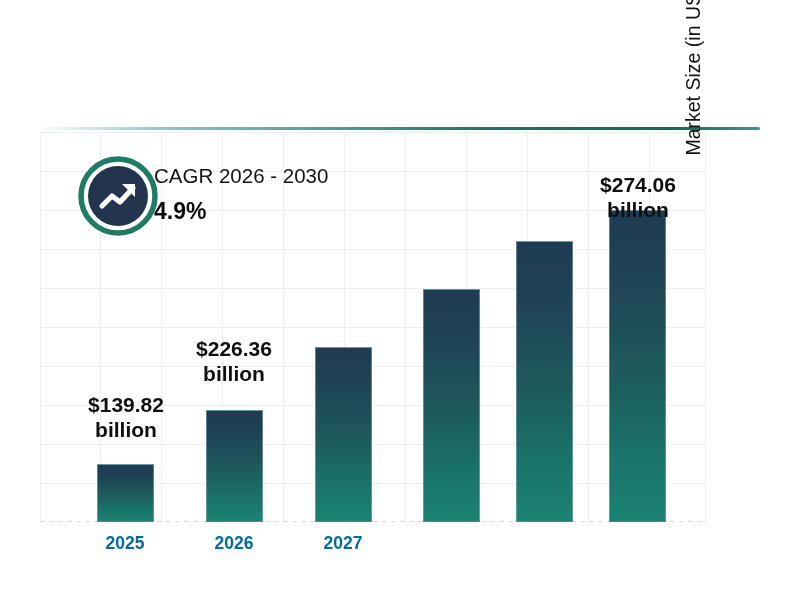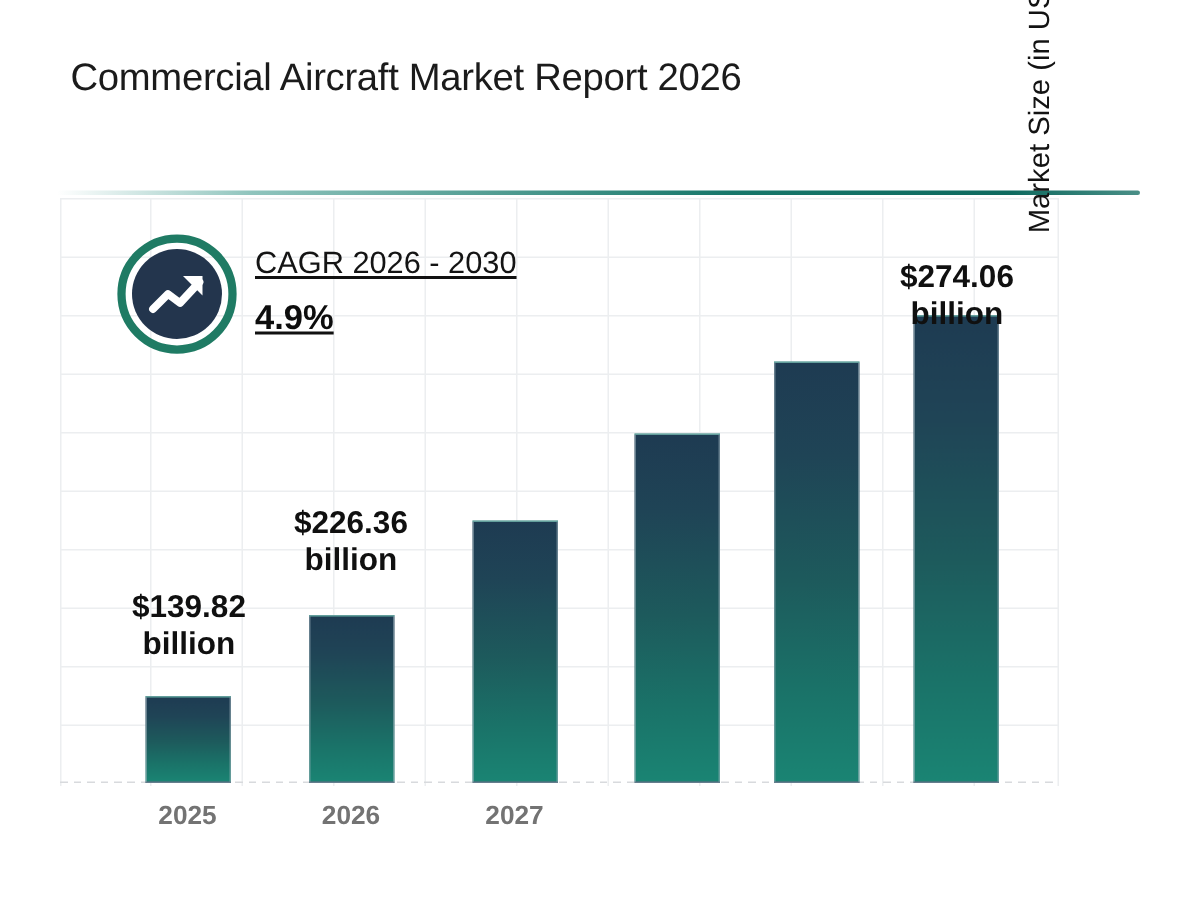--- a/index.html
+++ b/index.html
@@ -54,46 +54,45 @@
   
   .vlabel{
     position:absolute;text-align:center;
     font-size:21px;font-weight:700;line-height:25px;
     color:#101010;white-space:nowrap;
   }
 
   
   .xlabel{
     position:absolute;top:533px;width:110px;text-align:center;
-    font-size:17.5px;font-weight:700;color:#737373;
+    font-size:17.5px;font-weight:700;color:#0369a1;
   }
 
   
   #ylabel{
     position:absolute;left:682px;top:215px;
     width:300px;height:30px;
     transform:rotate(-90deg);transform-origin:left top;
     font-size:19.5px;font-weight:400;color:#131313;white-space:nowrap;
   }
   #ylabel-inner{position:absolute;right:0;top:0;}
 
   
   #cagr{position:absolute;left:78px;top:156px;width:320px;height:86px;}
   #cagr-badge{position:absolute;left:0;top:0;width:80px;height:80px;}
-  #cagr-text{position:absolute;left:92px;top:8px;text-decoration:underline;}
+  #cagr-text{position:absolute;left:76px;top:8px;}
   #cagr-range{font-size:20.5px;font-weight:400;color:#141414;white-space:nowrap;}
   #cagr-value{font-size:23px;font-weight:700;color:#0d0d0d;margin-top:10px;}
 </style>
 </head>
 <body>
 
 <div id="page">
 
   <div id="header">
-    <div id="chart-title">Commercial Aircraft Market Report 2026</div>
 
   </div>
 
   <div id="divider"></div>
 
   <div id="plot">
     <div class="grid-v" style="left:0px"></div>
     <div class="grid-v" style="left:60px"></div>
     <div class="grid-v" style="left:121px"></div>
     <div class="grid-v" style="left:182px"></div>

